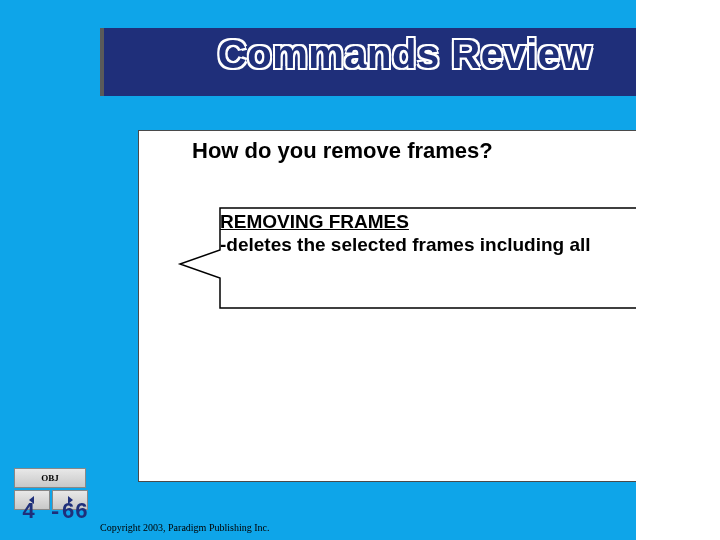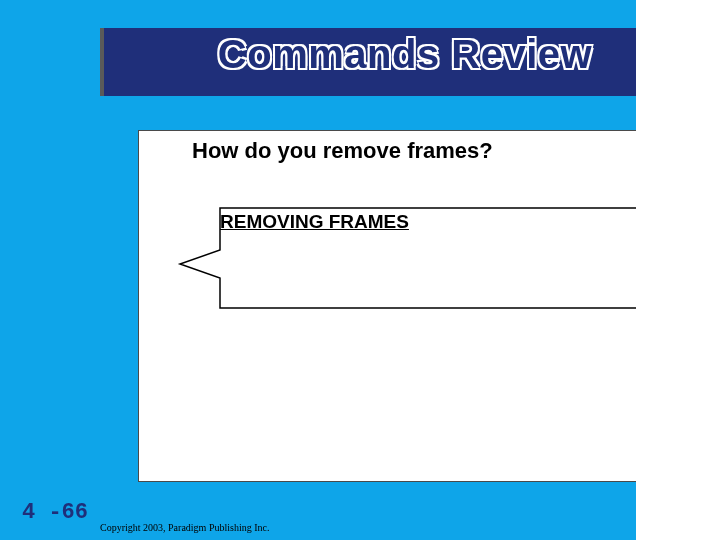--- a/index.html
+++ b/index.html
@@ -153,21 +153,36 @@
 
   <div class="body-box"></div>
   <div class="question">How do you remove frames?</div>
 
   <svg class="callout-svg" viewBox="0 0 528 120" preserveAspectRatio="none">
     <path d="M44 4 L524 4 L524 104 L44 104 L44 74 L4 60 L44 46 Z" fill="#ffffff" stroke="#000" stroke-width="1.5"></path>
   </svg>
 
   <div class="callout-content">
     <span style="text-decoration:underline;">REMOVING FRAMES</span><br>
-    <br>
+    <span>-deletes the selected frames including all</span><br>
     <br>
   </div>
 
+  <div class="nav-cluster">
+    <div class="obj-btn">OBJ</div>
+    <div class="nav-row" style="margin-top:2px;">
+      <div class="nav-btn">
+        <svg viewBox="0 0 10 10">
+            <path d="M7 1 L2 5 L7 9 Z" fill="#1f2f7a"></path>
+          </svg>
+      </div>
+      <div class="nav-btn">
+        <svg viewBox="0 0 10 10">
+            <path d="M3 1 L8 5 L3 9 Z" fill="#1f2f7a"></path>
+          </svg>
+      </div>
+    </div>
+  </div>
 
   <div class="page-num">4 -66</div>
   <div class="copyright">Copyright 2003, Paradigm Publishing Inc.</div>
 
 </div>
 
 </body></html>

